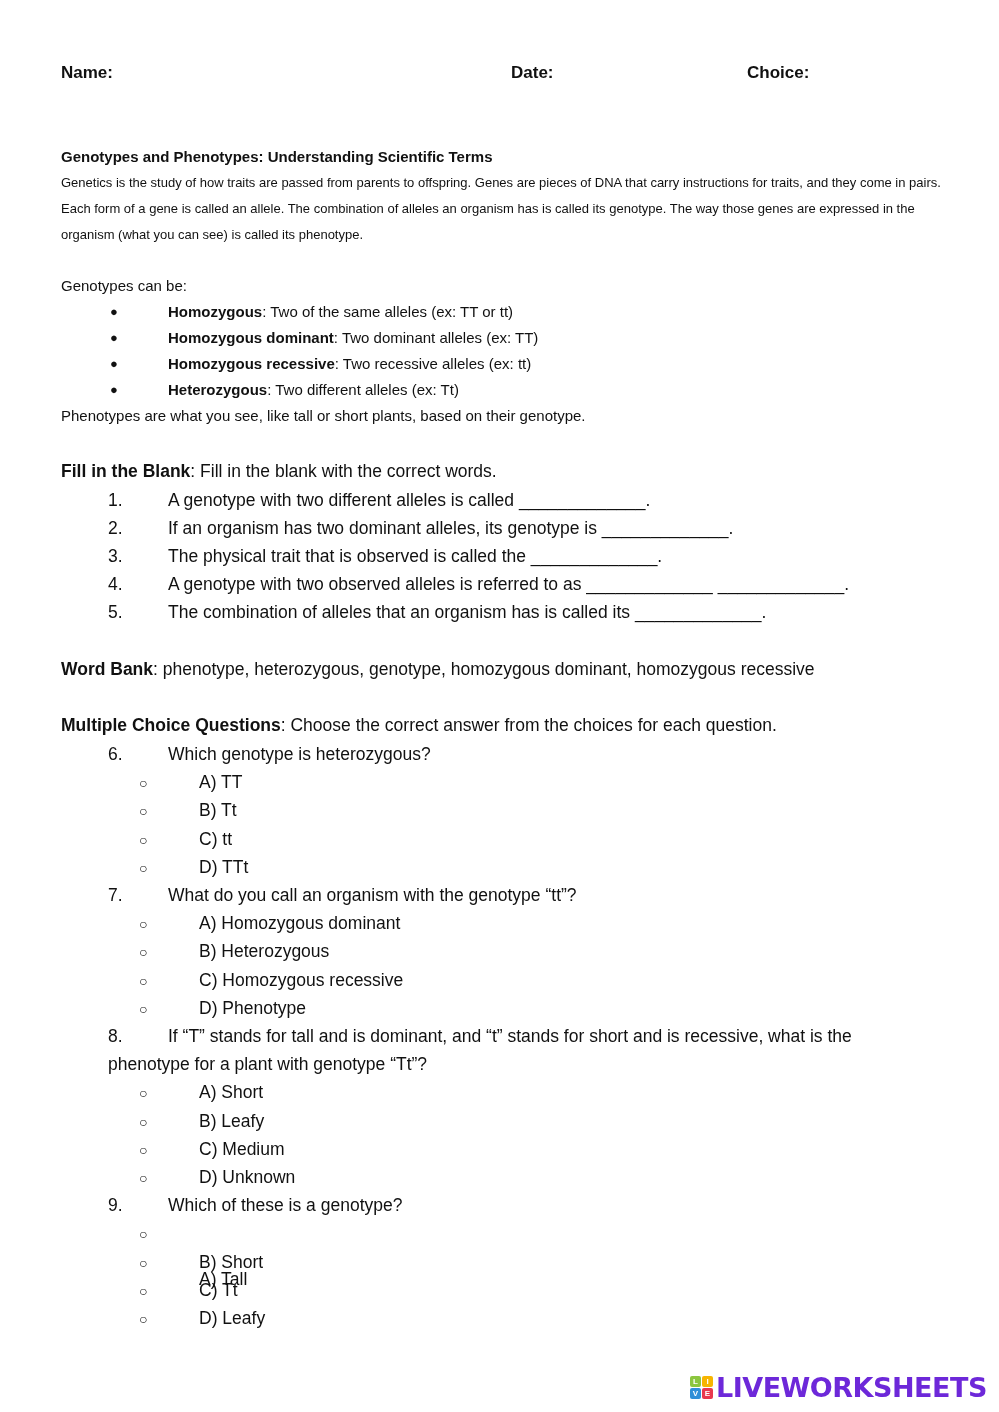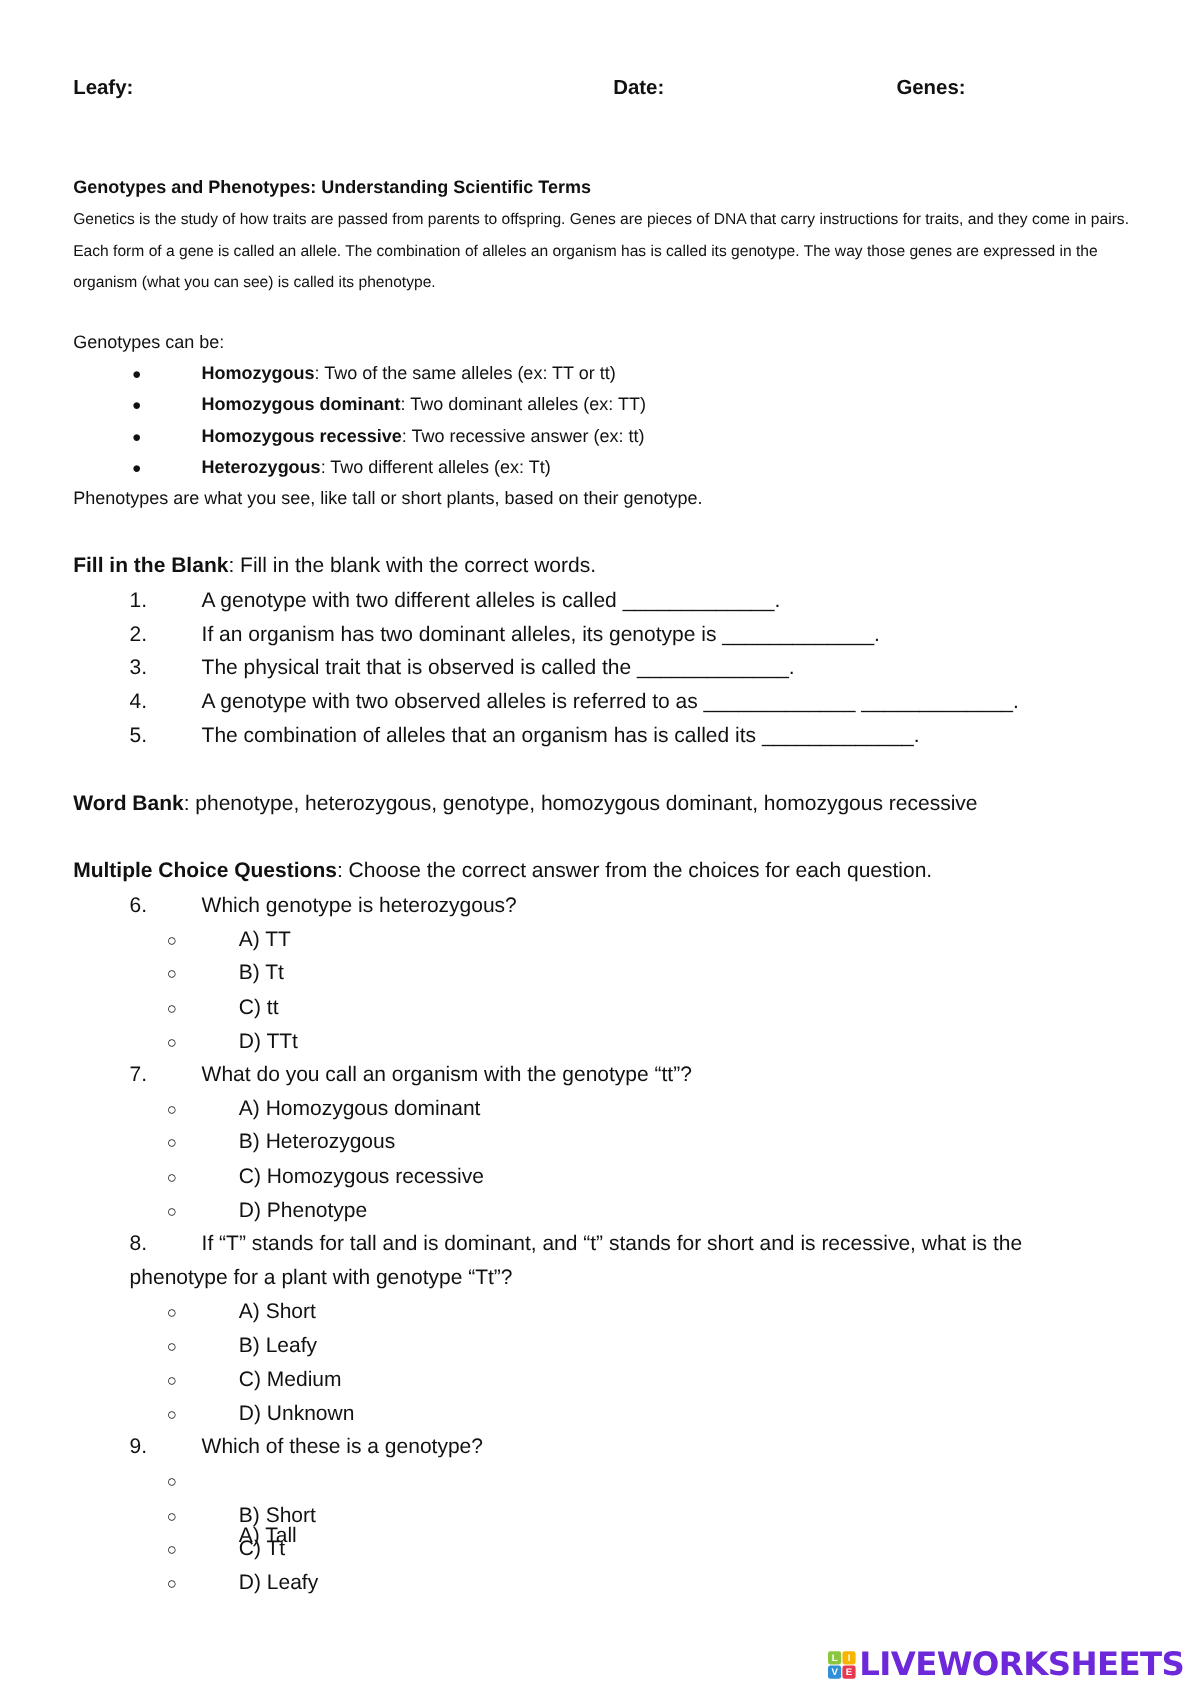--- a/index.html
+++ b/index.html
@@ -16,40 +16,40 @@
   .bullet-dot { font-size: 13px; }
   .circ { font-size: 14px; }
   .logo { left: 690px; top: 1372px; display: flex; align-items: center; gap: 3px; }
   .logo-grid { display: grid; grid-template-columns: 11px 11px; grid-template-rows: 11px 11px; gap: 1px; }
   .logo-grid span { display: flex; align-items: center; justify-content: center; font-size: 8px; font-weight: bold; color: #fff; border-radius: 2px; }
   .logo-text { font-family: "DejaVu Sans", sans-serif; font-weight: bold; font-size: 27px; color: #1e3f73; letter-spacing: -0.5px; }
 </style>
 </head>
 <body>
 
-<div class="abs hdr" style="left:61px;">Leafy:</div>
+<div class="abs hdr" style="left:61px;">Name:</div>
 <div class="abs hdr" style="left:511px;">Date:</div>
-<div class="abs hdr" style="left:747px;">Genes:</div>
+<div class="abs hdr" style="left:747px;">Choice:</div>
 
 <div class="abs small b" style="left:61px; top:148px;">Genotypes and Phenotypes: Understanding Scientific Terms</div>
 <div class="abs para" style="top:170px;">Genetics is the study of how traits are passed from parents to offspring. Genes are pieces of DNA that carry instructions for traits, and they come in pairs. Each form of a gene is called an allele. The combination of alleles an organism has is called its genotype. The way those genes are expressed in the organism (what you can see) is called its phenotype.</div>
 <div class="abs small" style="left:61px; top:277px;">Genotypes can be:</div>
 
 <div>
   <div>
     <span class="abs bullet-dot" style="left:110px; top:304px;">●</span>
     <span class="abs small" style="left:168px; top:303px;"><b>Homozygous</b><span>: Two of the same alleles (ex: TT or tt)</span></span>
   </div>
   <div>
     <span class="abs bullet-dot" style="left:110px; top:330px;">●</span>
     <span class="abs small" style="left:168px; top:329px;"><b>Homozygous dominant</b><span>: Two dominant alleles (ex: TT)</span></span>
   </div>
   <div>
     <span class="abs bullet-dot" style="left:110px; top:356px;">●</span>
-    <span class="abs small" style="left:168px; top:355px;"><b>Homozygous recessive</b><span>: Two recessive answer (ex: tt)</span></span>
+    <span class="abs small" style="left:168px; top:355px;"><b>Homozygous recessive</b><span>: Two recessive alleles (ex: tt)</span></span>
   </div>
   <div>
     <span class="abs bullet-dot" style="left:110px; top:382px;">●</span>
     <span class="abs small" style="left:168px; top:381px;"><b>Heterozygous</b><span>: Two different alleles (ex: Tt)</span></span>
   </div>
 </div>
 <div class="abs small" style="left:61px; top:407px;">Phenotypes are what you see, like tall or short plants, based on their genotype.</div>
 
 <div class="abs med" style="left:61px; top:461px;"><b>Fill in the Blank</b><span>: Fill in the blank with the correct words.</span></div>
 

